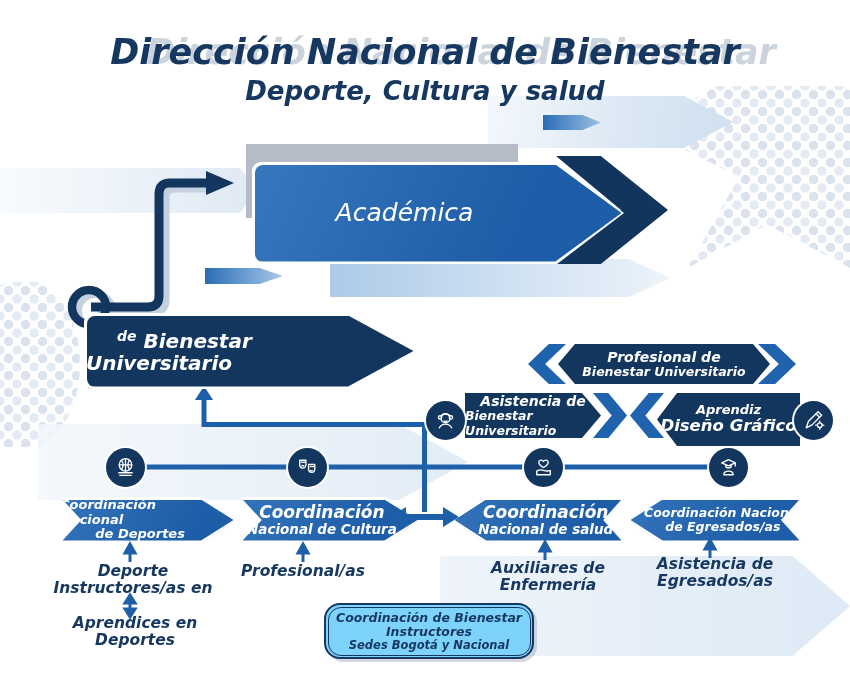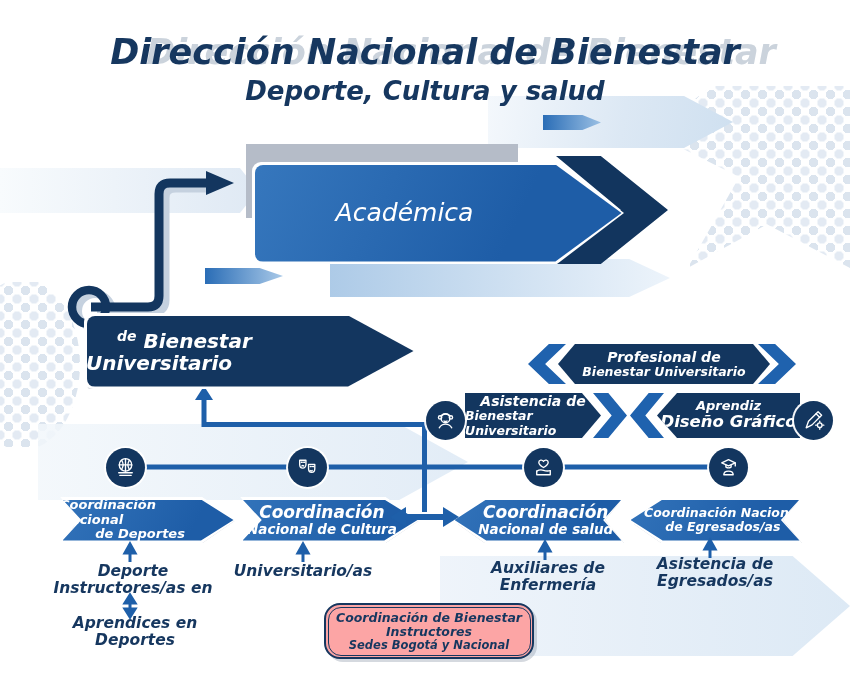--- a/index.html
+++ b/index.html
@@ -96,21 +96,21 @@
   
   .icon-circle{position:absolute;width:39px;height:39px;border-radius:50%;background:#13365f;
     display:flex;align-items:center;justify-content:center;z-index:4;
     box-shadow:0 0 0 2px rgba(255,255,255,.95);}
   .icon-circle svg{stroke:#fff;stroke-width:1.3;fill:none;stroke-linecap:round;stroke-linejoin:round;}
   
   .lbl{position:absolute;text-align:center;color:#16375f;font-style:italic;font-weight:bold;
     font-size:15.5px;line-height:1.08;}
   
   .footer-box{left:324px;top:603px;width:206px;height:52px;border:2px solid #16375f;
-    border-radius:16px;background:#fca5a5;box-shadow:3px 3px 0 rgba(150,160,176,.4);text-decoration:underline;}
+    border-radius:16px;background:#7dd3fc;box-shadow:3px 3px 0 rgba(150,160,176,.4);text-decoration:underline;}
   .footer-inner{position:absolute;inset:1.5px;border:1.5px solid #16375f;border-radius:13px;
     display:flex;flex-direction:column;align-items:center;justify-content:center;
     color:#16375f;font-style:italic;line-height:1.12;}
   .footer-inner .f1{font-size:12.5px;font-weight:bold;}
   .footer-inner .f3{font-size:11.5px;font-weight:600;}
   svg.layer{position:absolute;left:0;top:0;}
   .z1{z-index:1}.z2{z-index:2}.z3{z-index:3}.z5{z-index:5}
 </style>
 </head>
 <body>
@@ -167,21 +167,21 @@
 <div class="abs z3" style="left:465px;top:393px;width:162px;height:45px;">
   <div class="staff-band band-point-r" style="left:0;top:0;width:136px;height:45px;">
     <span class="s1">Asistencia de</span>
     <span class="s2">Bienestar Universitario</span>
   </div>
   <div class="chev chev-r" style="left:128px;top:0;width:34px;height:45px;"></div>
 </div>
 
 <div class="abs z3" style="left:630px;top:393px;width:170px;height:45px;">
   <div class="chev chev-l" style="left:0;top:0;width:34px;height:45px;"></div>
-  <div class="staff-band band-point-l" style="left:27px;top:0;width:143px;height:45px;">
+  <div class="staff-band band-point-l" style="left:27px;top:0;width:143px;height:53px;">
     <span class="s1" style="font-size:13px;">Aprendiz</span>
     <span class="s2" style="font-size:16.5px;">Diseño Gráfico</span>
   </div>
 </div>
 
 <div class="banner clip-r" style="left:60px;top:497px;width:176px;height:46px;">
   <div class="bgw clip-r"></div>
   <div class="bgb clip-r"></div>
   <div class="txt txt-shift-l">
     <span class="f13">Coordinación Nacional</span>
@@ -295,21 +295,21 @@
 </svg>
 
 <div class="lbl" style="left:53px;top:563px;width:160px;">
   <div>Deporte</div>
   <div>Instructores/as en</div>
 </div>
 <div class="lbl" style="left:35px;top:615px;width:200px;">
   <div>Aprendices en Deportes</div>
 </div>
 <div class="lbl" style="left:228px;top:563px;width:150px;">
-  <div>Universitario/as</div>
+  <div>Profesional/as</div>
 </div>
 <div class="lbl" style="left:468px;top:560px;width:160px;">
   <div>Auxiliares de</div>
   <div>Enfermería</div>
 </div>
 <div class="lbl" style="left:630px;top:556px;width:170px;">
   <div>Asistencia de</div>
   <div>Egresados/as</div>
 </div>
 

